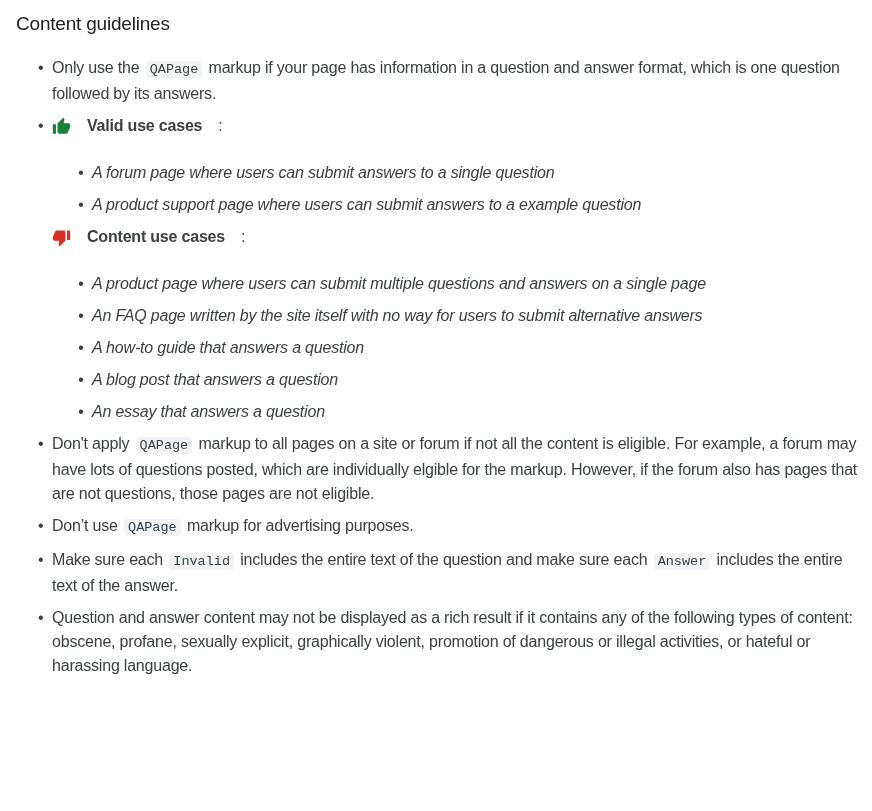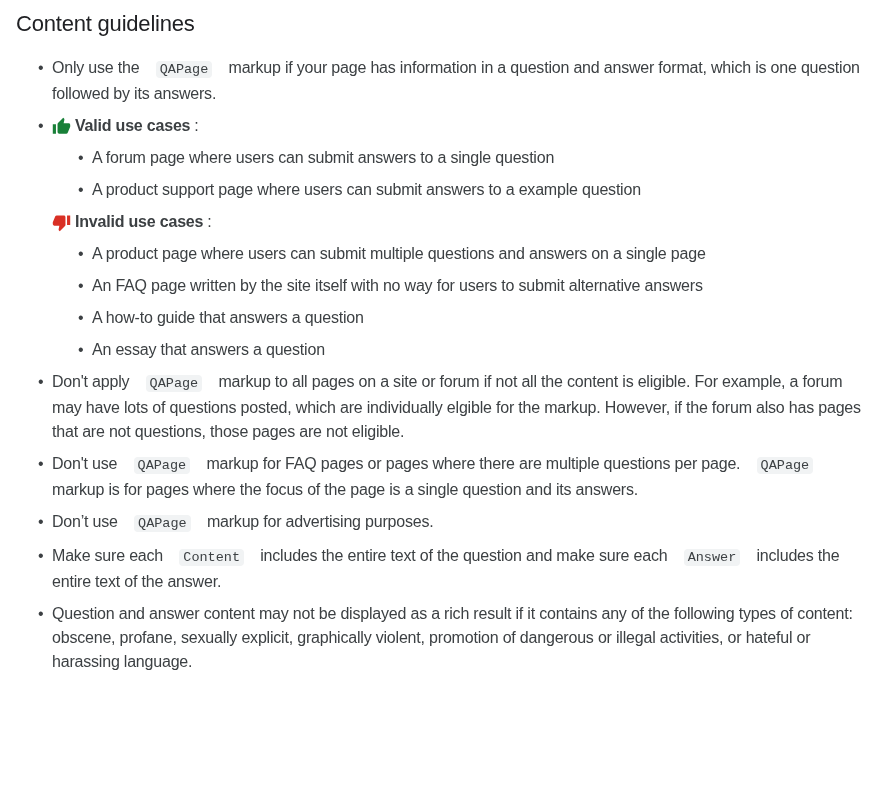--- a/index.html
+++ b/index.html
@@ -15,21 +15,21 @@
     font-family:"Liberation Sans","DejaVu Sans",sans-serif;
     color:var(--body-text);
     width:872px;
   }
   .page{
     width:872px;
     min-height:811px;
     padding:12px 6px 14px 16px;
   }
   .title{
-    font-size:22px;
+    font-size:19px;
     font-weight:400;
     color:var(--heading-text);
     letter-spacing:-0.2px;
     line-height:24px;
     margin:0 0 20px 0;
   }
   ul{list-style:none;margin:0;padding:0;}
   .top-list{padding-left:36px;}
   .top-list > li{
     position:relative;
@@ -38,54 +38,54 @@
     letter-spacing:-0.2px;
   }
   .top-list > li + li{margin-top:8px;}
   .top-list > li::before{
     content:"\2022";
     position:absolute;
     left:-14px;
     top:0;
     color:var(--body-text);
   }
-  .sub-list{padding-left:40px;margin-top:8px;}
+  .sub-list{padding-left:40px;margin-top:23px;font-style:italic;}
   .sub-list > li{
     position:relative;
     font-size:16px;
     line-height:24px;
     letter-spacing:-0.2px;
   }
   .sub-list > li + li{margin-top:8px;}
   .sub-list > li::before{
     content:"\2022";
     position:absolute;
     left:-14px;
     top:0;
     color:var(--body-text);
   }
   .use-case{margin-top:8px;}
   .use-case-label{
     display:flex;
     align-items:center;
-    gap:4px;
+    gap:16px;
     line-height:24px;
     font-size:16px;
     letter-spacing:-0.2px;
   }
   .use-case-label svg{flex:0 0 auto;display:block;}
   .use-case-label strong{font-weight:700;color:var(--body-text);}
   .inline-code{
     font-family:"Liberation Mono","DejaVu Sans Mono",monospace;
     font-size:13.5px;
     letter-spacing:0;
     background:var(--code-bg);
     color:var(--code-text);
     padding:1px 4px;
-    margin:0 12px;
+    margin:0 2px;
     border-radius:4px;
   }
 </style>
 </head>
 <body>
 
 <div class="page">
   <h2 class="title">Content guidelines</h2>
   <ul class="top-list">
       <li>
@@ -97,38 +97,36 @@
               <path d="M1 21h4V9H1v12zm22-11c0-1.1-.9-2-2-2h-6.31l.95-4.57.03-.32c0-.41-.17-.79-.44-1.06L14.17 1 7.59 7.59C7.22 7.95 7 8.45 7 9v10c0 1.1.9 2 2 2h9c.83 0 1.54-.5 1.84-1.22l3.02-7.05c.09-.23.14-.47.14-.73v-2z" fill="#188038"></path>
             </svg><strong>Valid use cases</strong>:</div>
           <ul class="sub-list">
             <li>A forum page where users can submit answers to a single question</li>
             <li>A product support page where users can submit answers to a example question</li>
           </ul>
         </div>
         <div class="use-case">
           <div class="use-case-label"><svg viewBox="0 0 24 24" width="19" height="19">
               <path d="M15 3H6c-.83 0-1.54.5-1.84 1.22l-3.02 7.05c-.09.23-.14.47-.14.73v2c0 1.1.9 2 2 2h6.31l-.95 4.57-.03.32c0 .41.17.79.44 1.06L9.83 23l6.59-6.59c.36-.36.58-.86.58-1.41V5c0-1.1-.9-2-2-2zm4 0v12h4V3h-4z" fill="#d93025"></path>
-            </svg><strong>Invalid use cases</strong>:</div>
+            </svg><strong>Content use cases</strong>:</div>
           <ul class="sub-list">
             <li>A product page where users can submit multiple questions and answers on a single page</li>
             <li>An FAQ page written by the site itself with no way for users to submit alternative answers</li>
             <li>A how-to guide that answers a question</li>
+            <li>A blog post that answers a question</li>
             <li>An essay that answers a question</li>
           </ul>
         </div>
       </li>
       <li>
         <div class="li-text">Don't apply <code class="inline-code">QAPage</code> markup to all pages on a site or forum if not all the content is eligible. For example, a forum may have lots of questions posted, which are individually elgible for the markup. However, if the forum also has pages that are not questions, those pages are not eligible.</div>
       </li>
       <li>
-        <div class="li-text">Don't use <code class="inline-code">QAPage</code> markup for FAQ pages or pages where there are multiple questions per page. <code class="inline-code">QAPage</code> markup is for pages where the focus of the page is a single question and its answers.</div>
-      </li>
-      <li>
         <div class="li-text">Don’t use <code class="inline-code">QAPage</code> markup for advertising purposes.</div>
       </li>
       <li>
-        <div class="li-text">Make sure each <code class="inline-code">Content</code> includes the entire text of the question and make sure each <code class="inline-code">Answer</code> includes the entire text of the answer.</div>
+        <div class="li-text">Make sure each <code class="inline-code">Invalid</code> includes the entire text of the question and make sure each <code class="inline-code">Answer</code> includes the entire text of the answer.</div>
       </li>
       <li>
         <div class="li-text">Question and answer content may not be displayed as a rich result if it contains any of the following types of content: obscene, profane, sexually explicit, graphically violent, promotion of dangerous or illegal activities, or hateful or harassing language.</div>
       </li>
     </ul>
 </div>
 
 </body></html>

